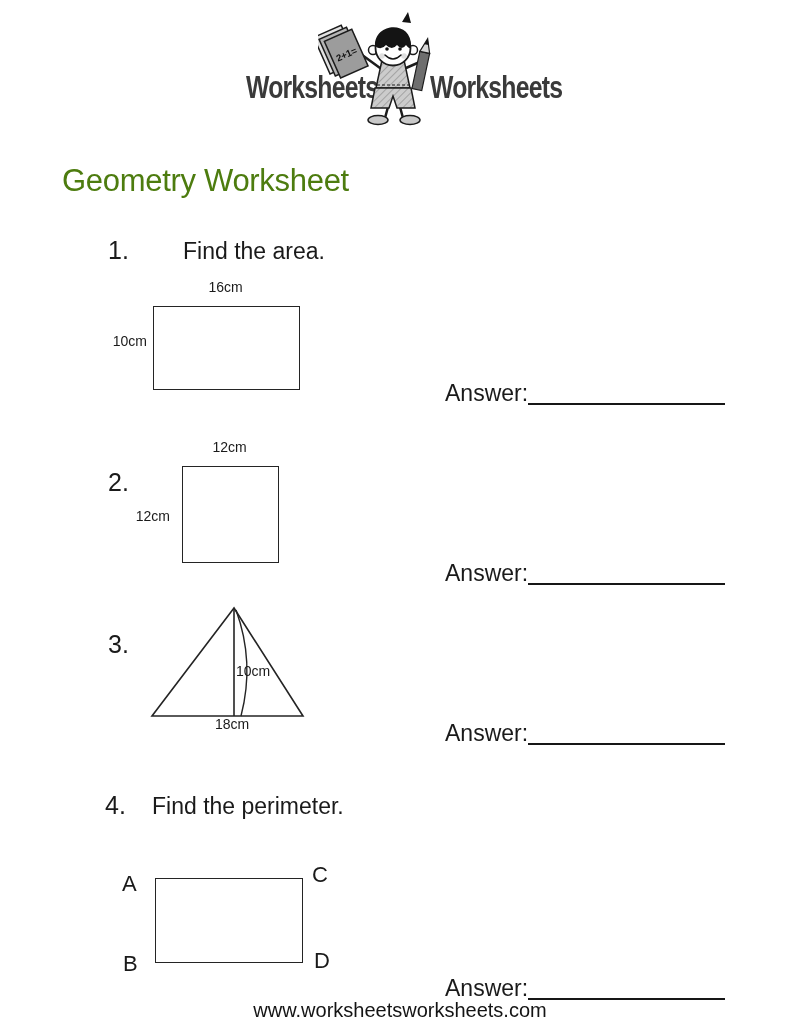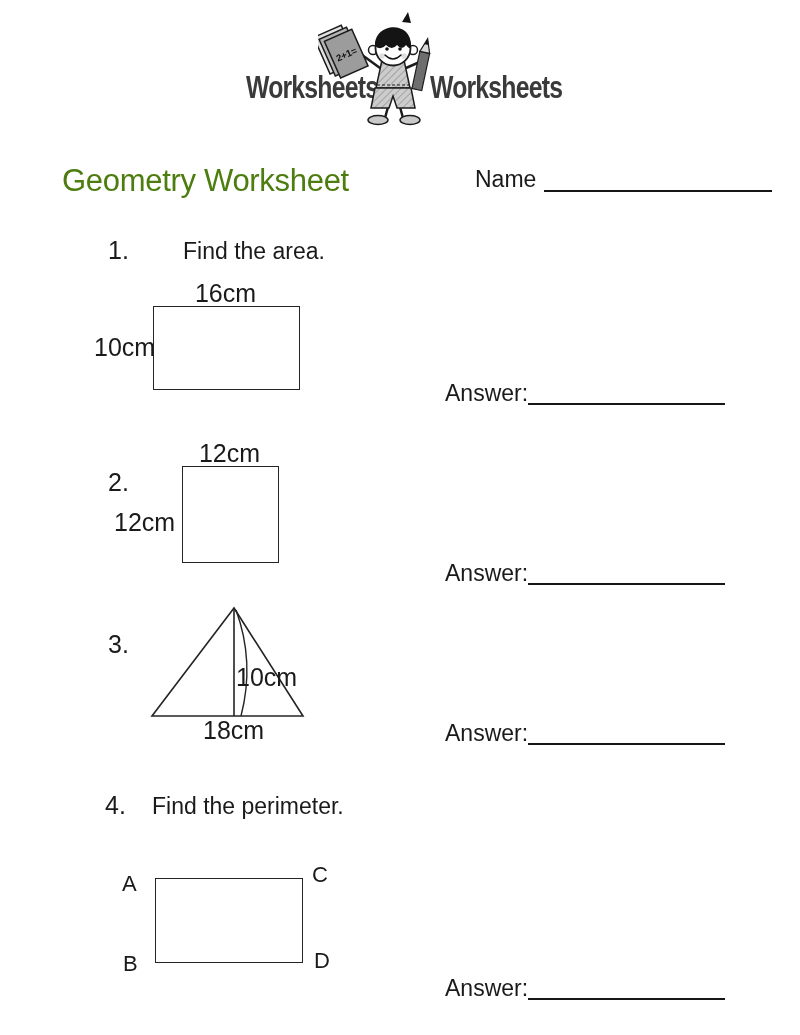--- a/index.html
+++ b/index.html
@@ -15,21 +15,21 @@
 
   
   .title{position:absolute;left:62px;top:163px;font-size:31px;letter-spacing:-.3px;color:#4d7c0f;}
   .name-row{position:absolute;left:475px;top:166px;display:flex;align-items:flex-end;}
   .name-label{font-size:23px;line-height:1.1;}
   .name-line{width:228px;height:24px;border-bottom:2px solid #161616;margin-left:8px;}
 
   
   .qnum{position:absolute;font-size:25px;}
   .qprompt{position:absolute;font-size:23px;}
-  .dim{position:absolute;font-size:25px;white-space:nowrap;}
+  .dim{position:absolute;font-size:14px;white-space:nowrap;}
   .dim.c{text-align:center;}
   .dim.r{text-align:right;}
   .shape-rect{position:absolute;border:1.6px solid #242424;background:#fff;}
   .answer{position:absolute;left:445px;display:flex;align-items:flex-end;}
   .answer-label{font-size:23px;line-height:1.05;margin-top:20px;}
   .answer-line{width:197px;height:23px;border-bottom:2px solid #161616;}
 
   
   .tri-svg{position:absolute;left:145px;top:600px;}
 
@@ -94,24 +94,20 @@
       <circle cx="82" cy="41" r="1.8" fill="#111111"></circle>
       <circle cx="64" cy="48" r="2.8" fill="#dedede"></circle>
       <circle cx="86" cy="48" r="2.8" fill="#dedede"></circle>
       <path d="M67 47 Q75 55 83 47" stroke="#141414" stroke-width="1.5" fill="none" stroke-linecap="round"></path>
     </svg>
 
     <span class="logo-text right">Worksheets</span>
   </div>
 
   <div class="title">Geometry Worksheet</div>
-  <div class="name-row">
-    <span class="name-label">Name</span>
-    <span class="name-line"></span>
-  </div>
 
   <div class="qnum" style="left:108px;top:236px">1.</div>
   <div class="qprompt" style="left:183px;top:238px">Find the area.</div>
   <div class="dim c" style="left:153px;top:279px;width:145px">16cm</div>
   <div class="dim r" style="left:94px;top:333px;width:53px">10cm</div>
   <div class="shape-rect" style="left:153px;top:306px;width:145px;height:82px"></div>
   <div class="answer" style="top:361px">
     <span class="answer-label">Answer:</span>
     <span class="answer-line"></span>
   </div>
@@ -143,14 +139,15 @@
   <div class="shape-rect" style="left:155px;top:878px;width:146px;height:83px"></div>
   <div class="corner" style="left:122px;top:871px">A</div>
   <div class="corner" style="left:312px;top:862px">C</div>
   <div class="corner" style="left:123px;top:951px">B</div>
   <div class="corner" style="left:314px;top:948px">D</div>
   <div class="answer" style="top:956px">
     <span class="answer-label">Answer:</span>
     <span class="answer-line"></span>
   </div>
 
+  <div class="footer">www.worksheetsworksheets.com</div>
 
 </div>
 
 </body></html>

